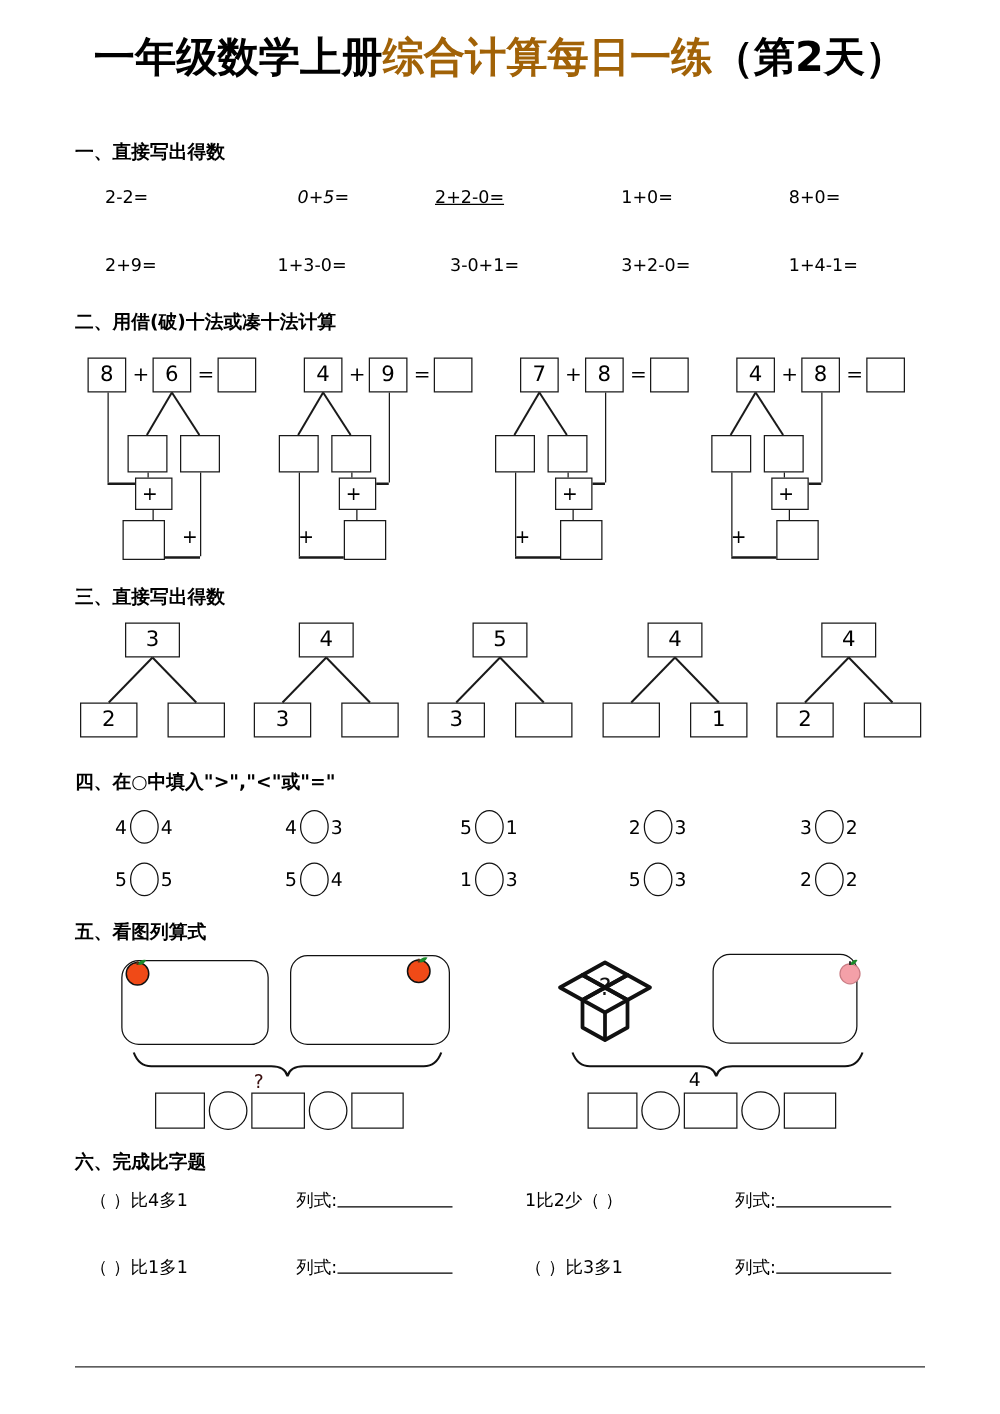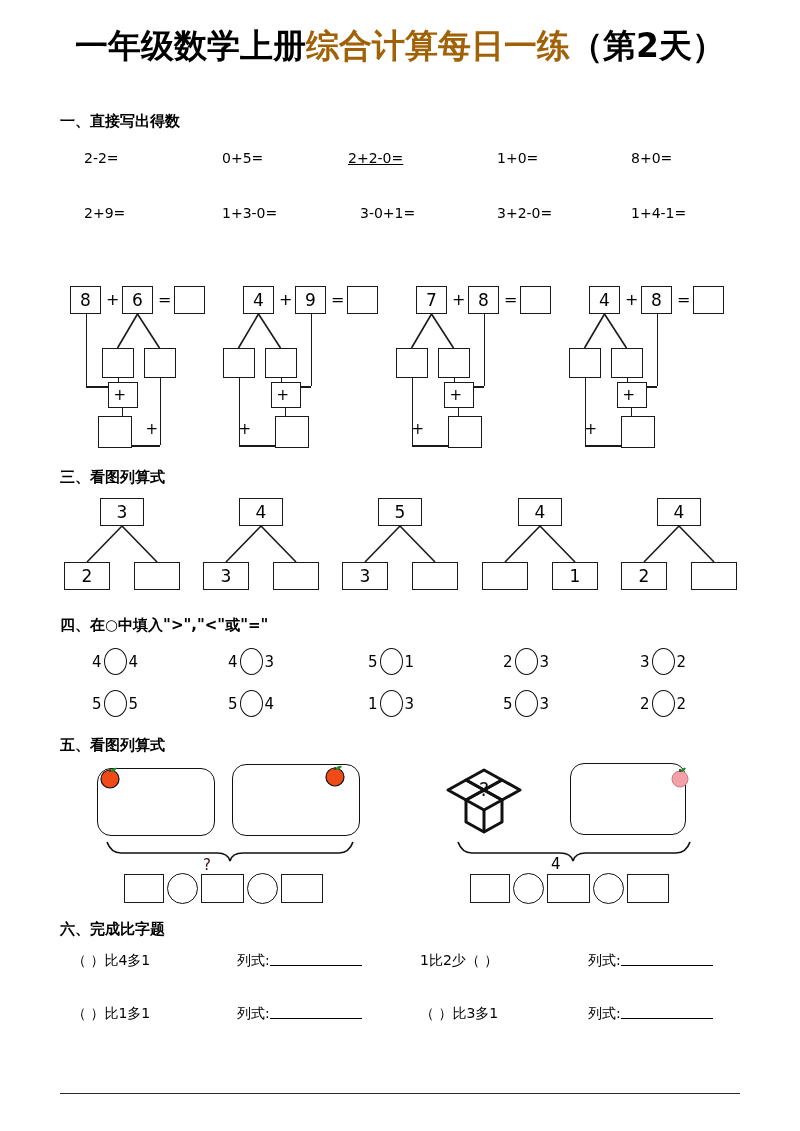--- a/index.html
+++ b/index.html
@@ -80,31 +80,32 @@
 <div class="page">
 
   <div class="title">
     <span>一年级数学上册</span><span class="red">综合计算每日一练</span><span>（第2天）</span>
   </div>
 
 
   <div class="sec" style="left:60px;top:112px;">一、直接写出得数</div>
 
   <div class="expr" style="left:84px;top:150px;">2-2=</div>
-  <div class="expr" style="left:222px;top:150px;">0+5=</div>
+  <div class="expr" style="left:238px;top:150px;font-style:italic;">0+5=</div>
   <div class="expr" style="left:348px;top:150px;text-decoration:underline;">2+2-0=</div>
   <div class="expr" style="left:497px;top:150px;">1+0=</div>
   <div class="expr" style="left:631px;top:150px;">8+0=</div>
 
   <div class="expr" style="left:84px;top:205px;">2+9=</div>
   <div class="expr" style="left:222px;top:205px;">1+3-0=</div>
   <div class="expr" style="left:360px;top:205px;">3-0+1=</div>
   <div class="expr" style="left:497px;top:205px;">3+2-0=</div>
   <div class="expr" style="left:631px;top:205px;">1+4-1=</div>
 
+  <div class="sec" style="left:60px;top:248px;">二、用借(破)十法或凑十法计算</div>
 
   <div id="s2">
       <div class="bx num" style="left: 70px; top: 286px; width: 31px; height: 28px;">8</div>
       <div class="op" style="left: 106px; top: 292px; font-size: 16px;">+</div>
       <div class="bx num" style="left: 122px; top: 286px; width: 31px; height: 28px;">6</div>
       <div class="op" style="left: 158px; top: 292px; font-size: 16px;">=</div>
       <div class="bx" style="left: 174px; top: 286px; width: 31px; height: 28px;"></div>
       <div class="bx" style="left: 101.5px; top: 348px; width: 32px; height: 30px;"></div>
       <div class="bx" style="left: 143.5px; top: 348px; width: 32px; height: 30px;"></div>
       <svg class="svgl" width="800" height="1131" viewBox="0 0 800 1131" style="left: 0px; top: 0px;">
@@ -179,21 +180,21 @@
       <div class="ln v" style="left: 626.5px; top: 378px; height: 4px;"></div>
       <div class="bx" style="left: 620.5px; top: 416px; width: 34px; height: 32px;"></div>
       <div class="ln v" style="left: 630.5px; top: 408px; height: 8px;"></div>
       <div class="ln v" style="left: 656.5px; top: 314px; height: 72px;"></div>
       <div class="ln h" style="left: 646.5px; top: 386px; width: 10px;"></div>
       <div class="op" style="left: 584.5px; top: 422px; font-size: 15px;">+</div>
       <div class="ln h" style="left: 584.5px; top: 445px; width: 36px;"></div>
       <div class="ln v" style="left: 584.5px; top: 378px; height: 67px;"></div>
     </div>
 
-  <div class="sec" style="left:60px;top:468px;">三、看图列算式</div>
+  <div class="sec" style="left:60px;top:468px;">三、直接写出得数</div>
   <div id="s3">
       <div class="bx num" style="left: 100px; top: 498px; width: 44px; height: 28px;">3</div>
       <div class="bx num" style="left: 64px; top: 562px; width: 46px; height: 28px;">2</div>
       <div class="bx" style="left: 134px; top: 562px; width: 46px; height: 28px;"></div>
       <svg class="svgl" width="800" height="1131" viewBox="0 0 800 1131" style="left: 0px; top: 0px;">
         <line x1="122" y1="526" x2="87" y2="562" stroke="#1a1a1a" stroke-width="1.6"></line>
         <line x1="122" y1="526" x2="157" y2="562" stroke="#1a1a1a" stroke-width="1.6"></line>
       </svg>
       <div class="bx num" style="left: 239px; top: 498px; width: 44px; height: 28px;">4</div>
       <div class="bx num" style="left: 203px; top: 562px; width: 46px; height: 28px;">3</div>

